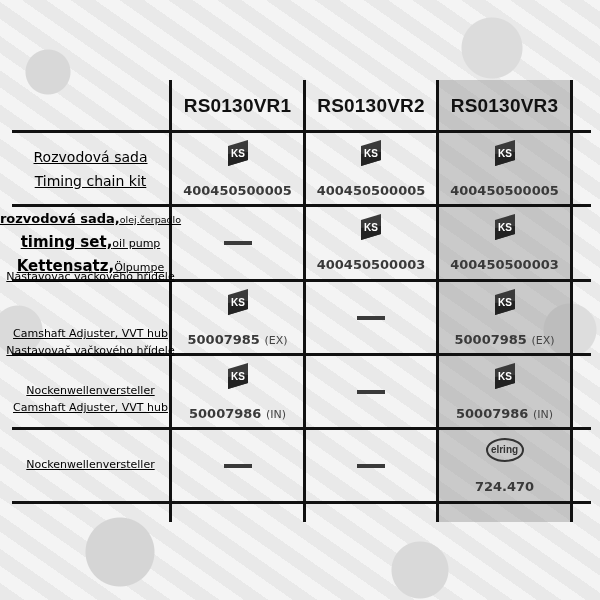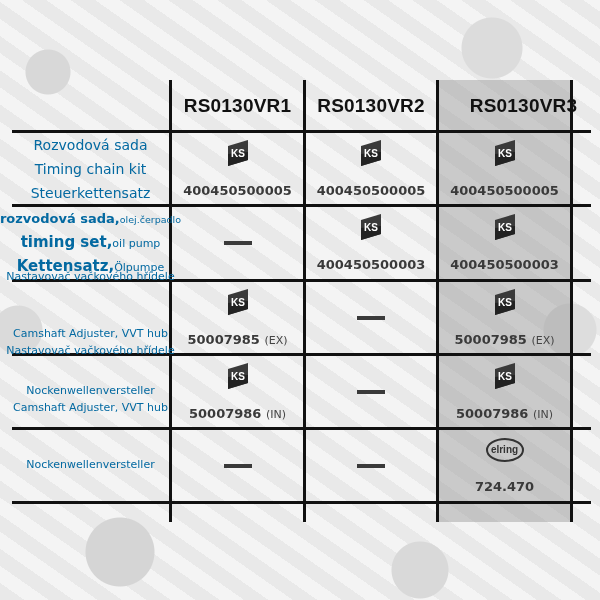--- a/index.html
+++ b/index.html
@@ -27,21 +27,21 @@
   .vline { position: absolute; width: 3px; background: #111; top: 80px; height: 442px; }
   .hline { position: absolute; height: 3px; background: #111; left: 12px; width: 579px; }
   .cell {
     position: absolute; display: flex; flex-direction: column;
     align-items: center; justify-content: center; text-align: center;
   }
   .colhead {
     font-family: "Liberation Sans", sans-serif; font-weight: 700;
     font-size: 19px; letter-spacing: 0.2px; color: #111;
   }
-  .label { font-size: 13px; line-height: 22px; color: #0369a1; white-space: nowrap; }
+  .label { font-size: 13px; line-height: 22px; color: #000000; white-space: nowrap; text-decoration: underline; }
   .label.big { font-size: 14px; line-height: 24px; }
   .label.sm { font-size: 11px; line-height: 25px; margin-top: 32px; }
   .label .b { font-weight: 700; font-size: 15px; }
   .label .s { font-size: 9.5px; }
   .part { font-weight: 700; font-size: 13px; color: #3a3a3a; margin-top: 17px; }
   .part .suffix { font-weight: 400; font-size: 11px; color: #444; }
   .logo-ks { width: 20px; height: 26px; }
   .dash { width: 28px; height: 4px; background: #3a3a3a; }
   .elring {
     width: 34px; height: 20px; border: 2px solid #333; border-radius: 50%;
@@ -65,28 +65,27 @@
 <div class="hline" style="top:353px"></div>
 <div class="hline" style="top:427px"></div>
 <div class="hline" style="top:501px"></div>
 
 <div class="cell" style="left:172px;top:82px;width:131px;height:48px">
   <span class="colhead">RS0130VR1</span>
 </div>
 <div class="cell" style="left:306px;top:82px;width:130px;height:48px">
   <span class="colhead">RS0130VR2</span>
 </div>
-<div class="cell" style="left:458px;top:82px;width:131px;height:48px">
+<div class="cell" style="left:439px;top:82px;width:131px;height:48px">
   <span class="colhead">RS0130VR3</span>
 </div>
 
 <div class="cell" style="left:12px;top:133px;width:157px;height:71px">
   <div class="label big">Rozvodová sada</div>
   <div class="label big">Timing chain kit</div>
-  <div class="label big">Steuerkettensatz</div>
 </div>
 <div class="cell" style="left:172px;top:133px;width:131px;height:71px">
   <svg class="logo-ks" viewBox="0 0 20 26">
       <polygon points="0,6 20,0 20,20 0,26" fill="#3a3a3a"></polygon>
       <polygon points="0,14 20,12 20,20 0,26" fill="#222"></polygon>
       <text x="10" y="17" font-size="10" font-weight="700" fill="#fff" text-anchor="middle" font-family="Liberation Sans, sans-serif">KS</text>
     </svg>
   <div class="part"><span>400450500005</span></div>
 </div>
 <div class="cell" style="left:306px;top:133px;width:130px;height:71px">

